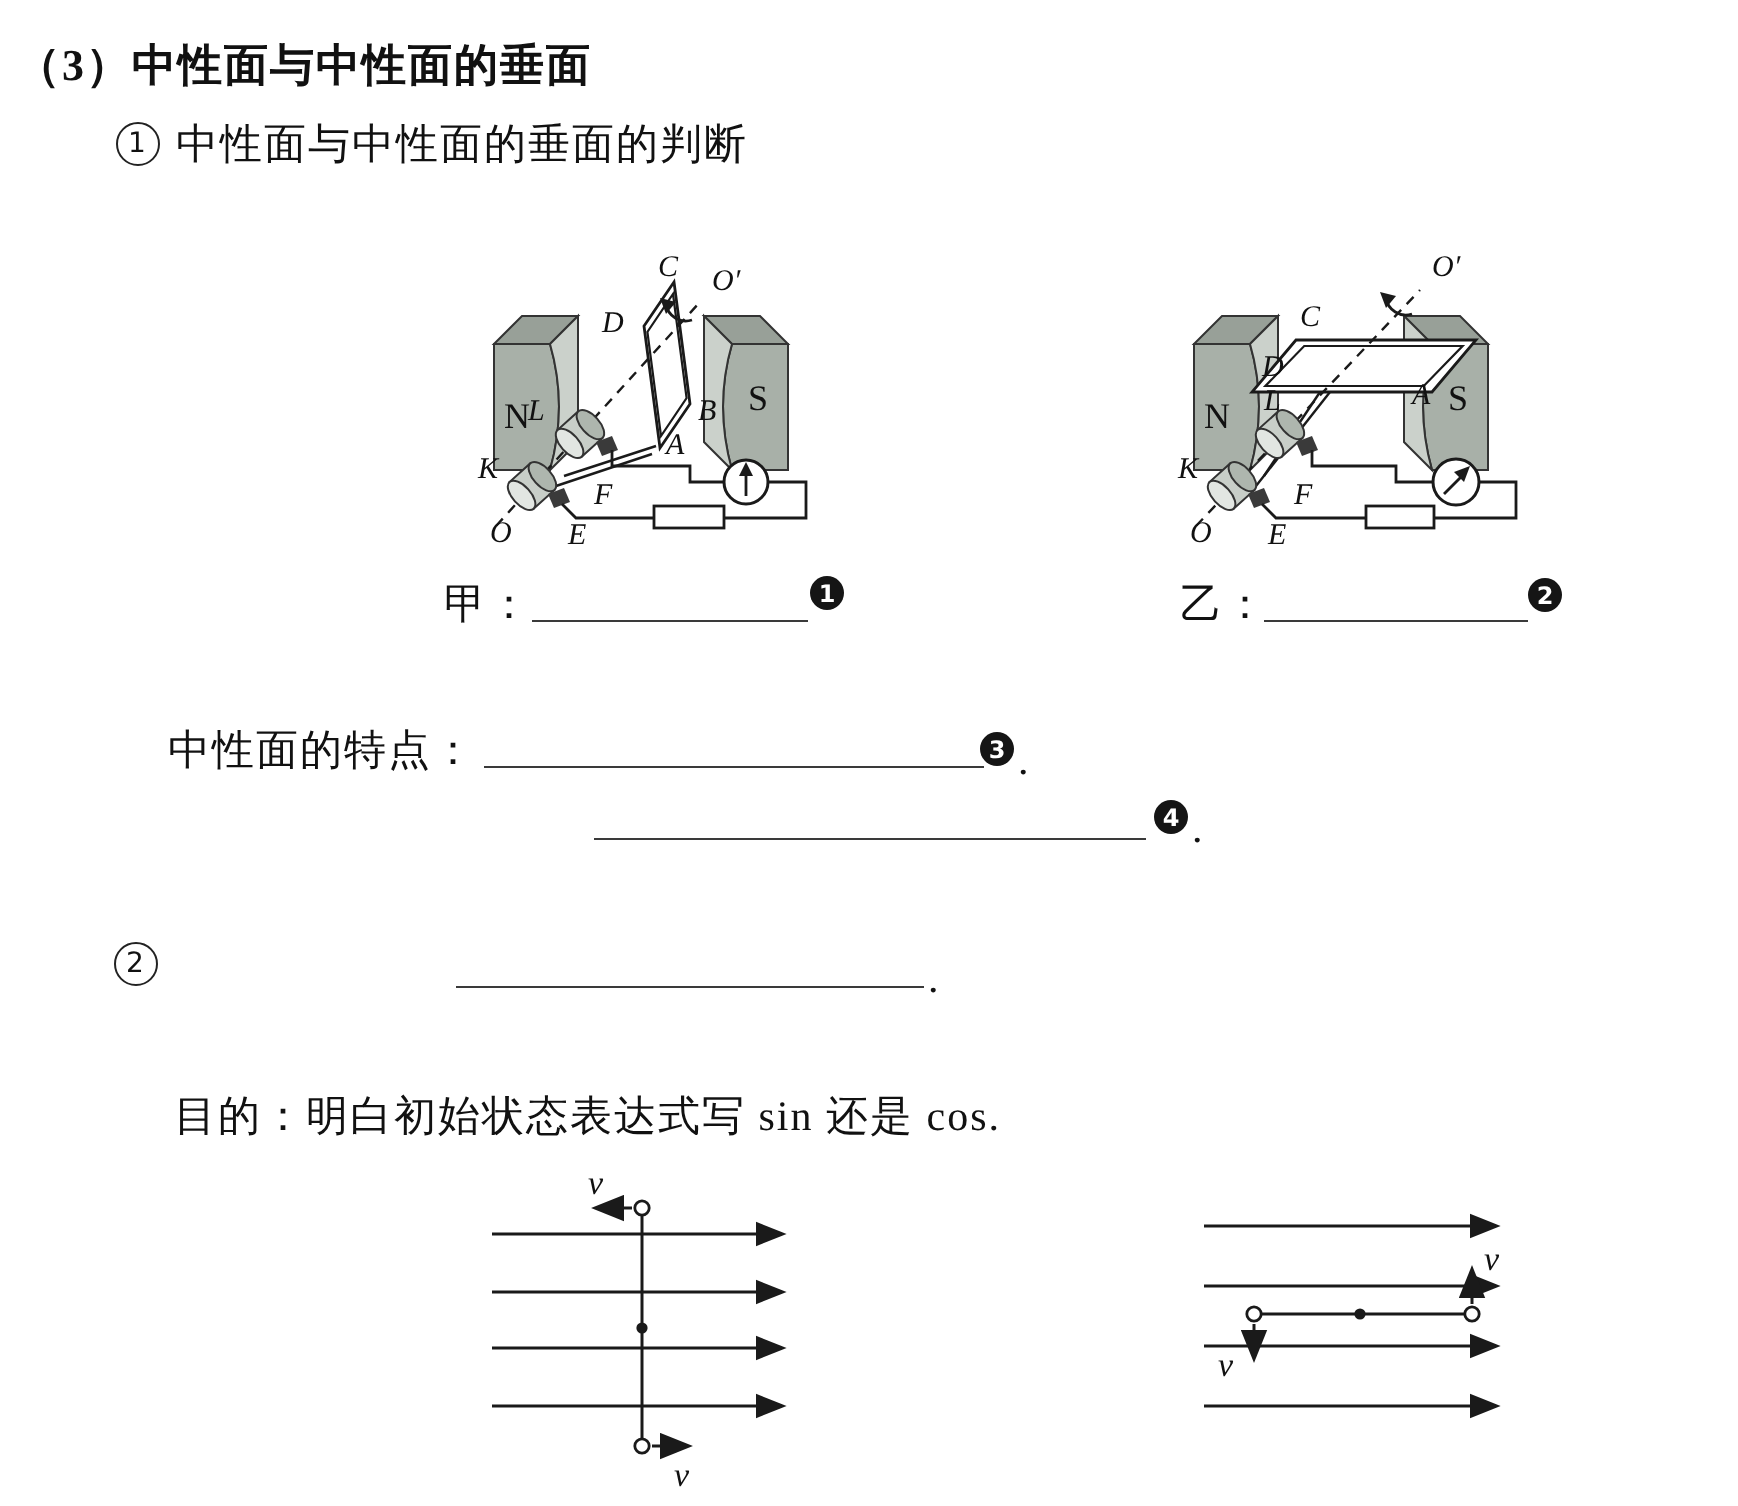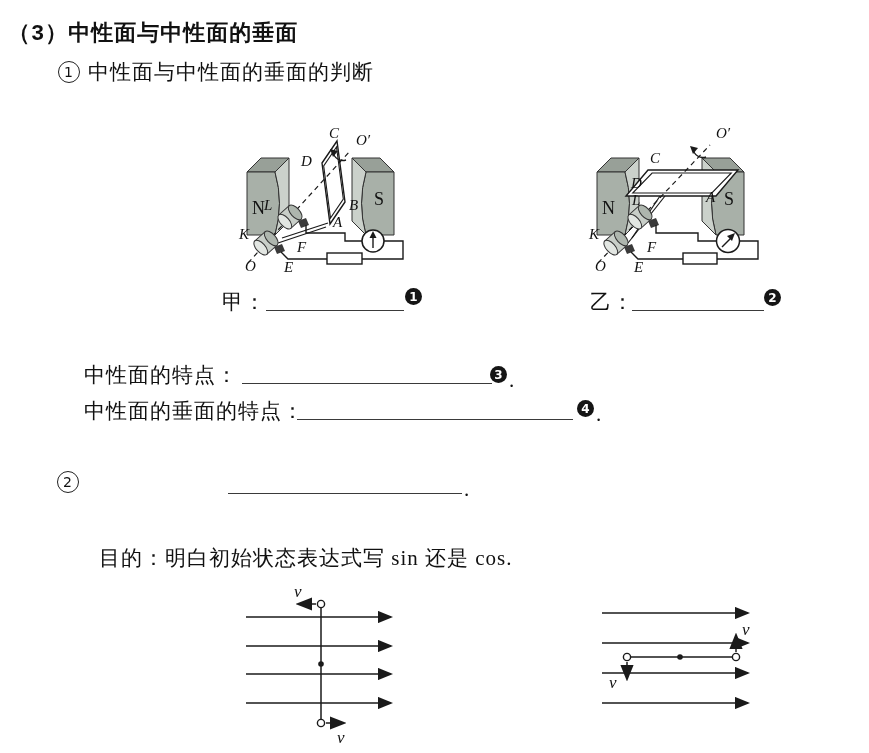--- a/index.html
+++ b/index.html
@@ -1,19 +1,19 @@
 <!DOCTYPE html>
 <html><head>
 <meta charset="utf-8">
 <style>
   html,body{margin:0;padding:0;background:#fff;}
   .canvas{position:relative;width:869px;height:753px;background:#ffffff;
           font-family:"Liberation Serif","DejaVu Serif",serif;color:#111;overflow:hidden;}
   .abs{position:absolute;}
-  .title{font-family:Liberation Mono, monospace;font-weight:bold;font-size:22px;letter-spacing:1px;}
+  .title{font-family:Liberation Serif, serif;font-weight:bold;font-size:22px;letter-spacing:1px;}
   .body-text{font-size:21px;letter-spacing:1px;white-space:nowrap;}
   .u-line{position:absolute;border-bottom:1.7px solid #3a3a3a;height:1px;}
   .num-circle{display:inline-flex;align-items:center;justify-content:center;
       width:17px;height:17px;border-radius:50%;background:#151515;color:#fff;
       font-size:12px;font-weight:bold;font-family:"DejaVu Sans",sans-serif;}
   .ring-num{display:inline-flex;align-items:center;justify-content:center;
       width:20px;height:20px;border:1.6px solid #222;border-radius:50%;
       font-size:14px;font-family:"DejaVu Sans",sans-serif;background:#fff;}
   .period{font-size:21px;}
   svg text{font-family:"Liberation Serif","DejaVu Serif",serif;font-style:italic;fill:#111;}
@@ -173,32 +173,31 @@
 
   <div class="abs body-text" style="left:590px;top:288px;">乙：</div>
   <div class="u-line" style="left:632px;top:309px;width:132px;"></div>
   <span class="abs num-circle" style="left:764px;top:289px;">2</span>
 
   <div class="abs body-text" style="left:84px;top:361px;text-align:center;">中性面的特点：</div>
   <div class="u-line" style="left:242px;top:382px;width:250px;"></div>
   <span class="abs num-circle" style="left:490px;top:366px;">3</span>
   <span class="abs period" style="left:509px;top:368px;">.</span>
 
-  <div class="abs body-text" style="left:84px;top:397px;">中性面的垂面的特点：</div>
   <div class="u-line" style="left:297px;top:418px;width:276px;"></div>
   <span class="abs num-circle" style="left:577px;top:400px;">4</span>
   <span class="abs period" style="left:596px;top:402px;">.</span>
 
   <div class="abs body-text" style="left:57px;top:471px;display:flex;align-items:center;gap:8px;">
     <span class="ring-num">2</span>
   </div>
   <div class="u-line" style="left:228px;top:492px;width:234px;"></div>
   <span class="abs period" style="left:464px;top:477px;">.</span>
 
-  <div class="abs body-text" style="left:87px;top:544px;margin-left:12px;">目的：明白初始状态表达式写 sin 还是 cos.</div>
+  <div class="abs body-text" style="left:87px;top:544px;">目的：明白初始状态表达式写 sin 还是 cos.</div>
 
   <svg class="abs" style="left:238px;top:580px;" width="175" height="170" viewBox="0 0 175 170">
     <defs>
       <marker id="mL" viewBox="0 0 10 8" refX="8.5" refY="4" markerWidth="11" markerHeight="9" orient="auto">
         <path d="M0,0 L10,4 L0,8 z" fill="#1a1a1a"></path>
       </marker>
     </defs>
     <g stroke="#1a1a1a" stroke-width="1.4">
       <line x1="8" y1="37" x2="153" y2="37" marker-end="url(#mL)"></line>
       <line x1="8" y1="66" x2="153" y2="66" marker-end="url(#mL)"></line>

